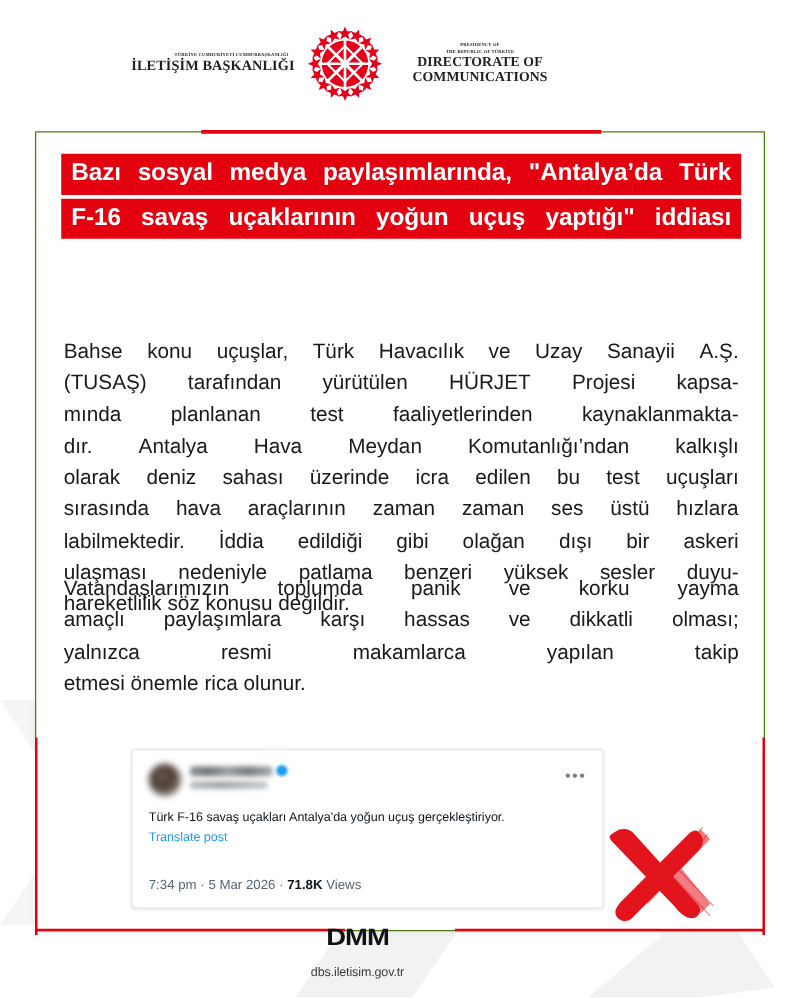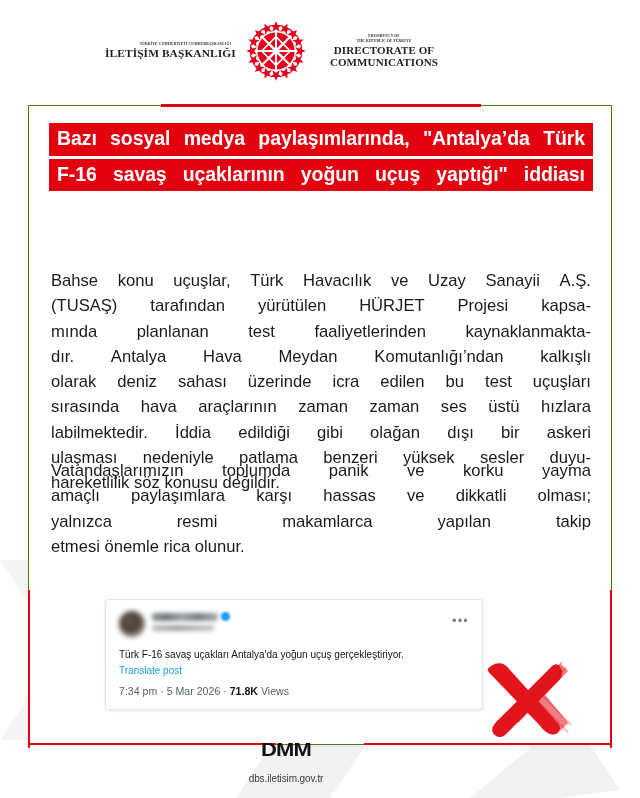--- a/index.html
+++ b/index.html
@@ -228,21 +228,21 @@
     color: #0f1419;
     line-height: 1.3;
     white-space: nowrap;
   }
   .tw-translate {
     margin-top: 4px;
     font-size: 10px;
     color: #1d9bf0;
   }
   .tw-meta {
-    margin-top: 9px;
+    margin-top: 26px;
     font-size: 10.6px;
     color: #536471;
   }
   .tw-meta b { color: #0f1419; font-weight: bold; }
 
   
   .brush-x {
     position: absolute;
     left: 476px; top: 650px;
     width: 96px; height: 96px;

